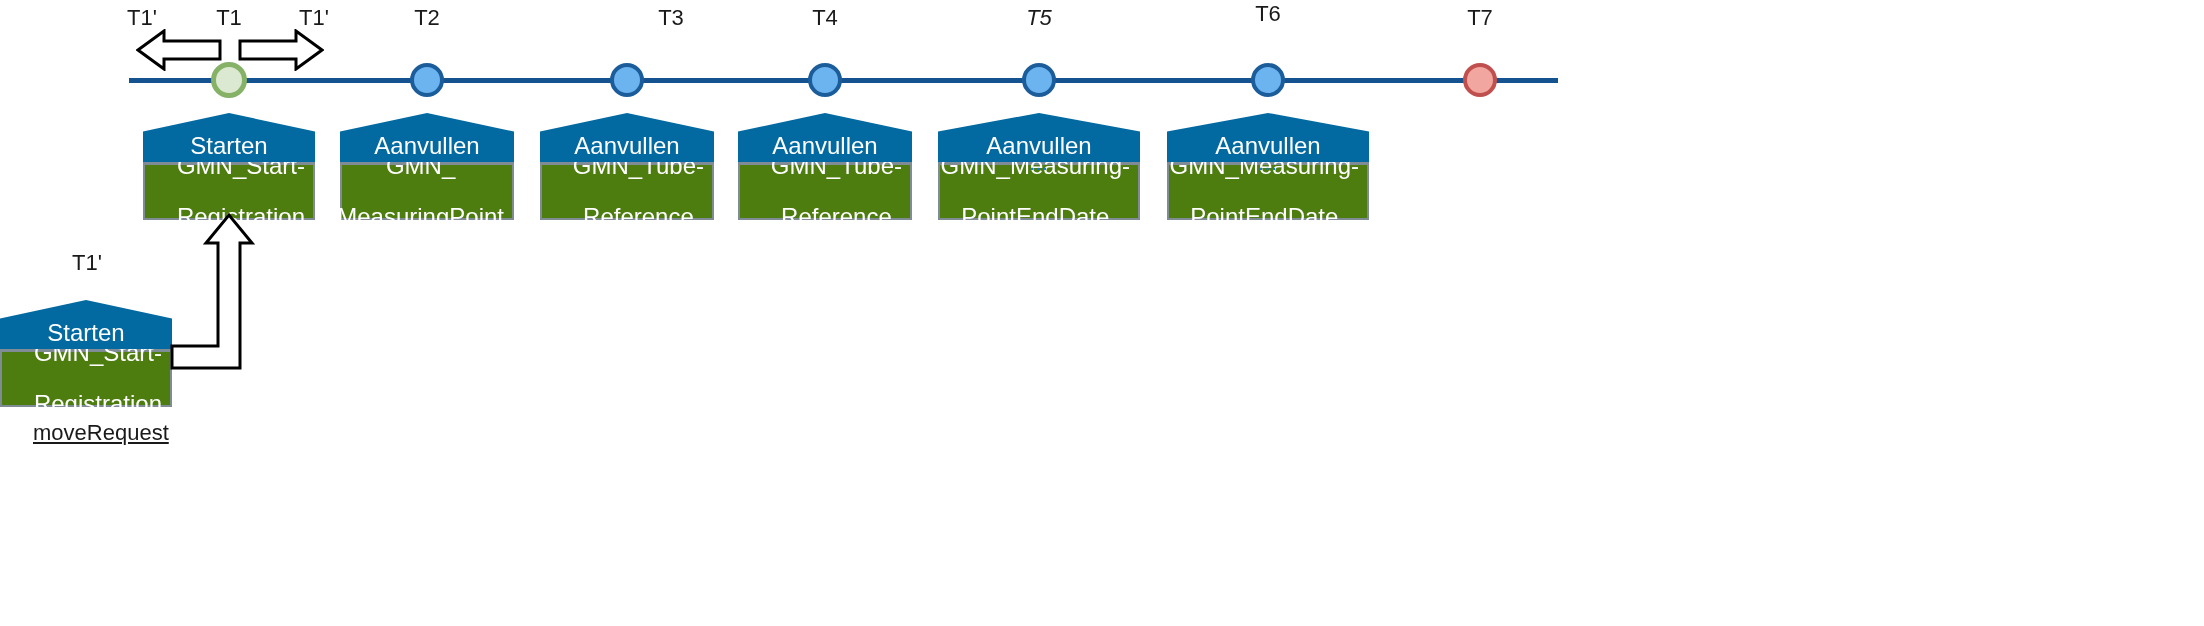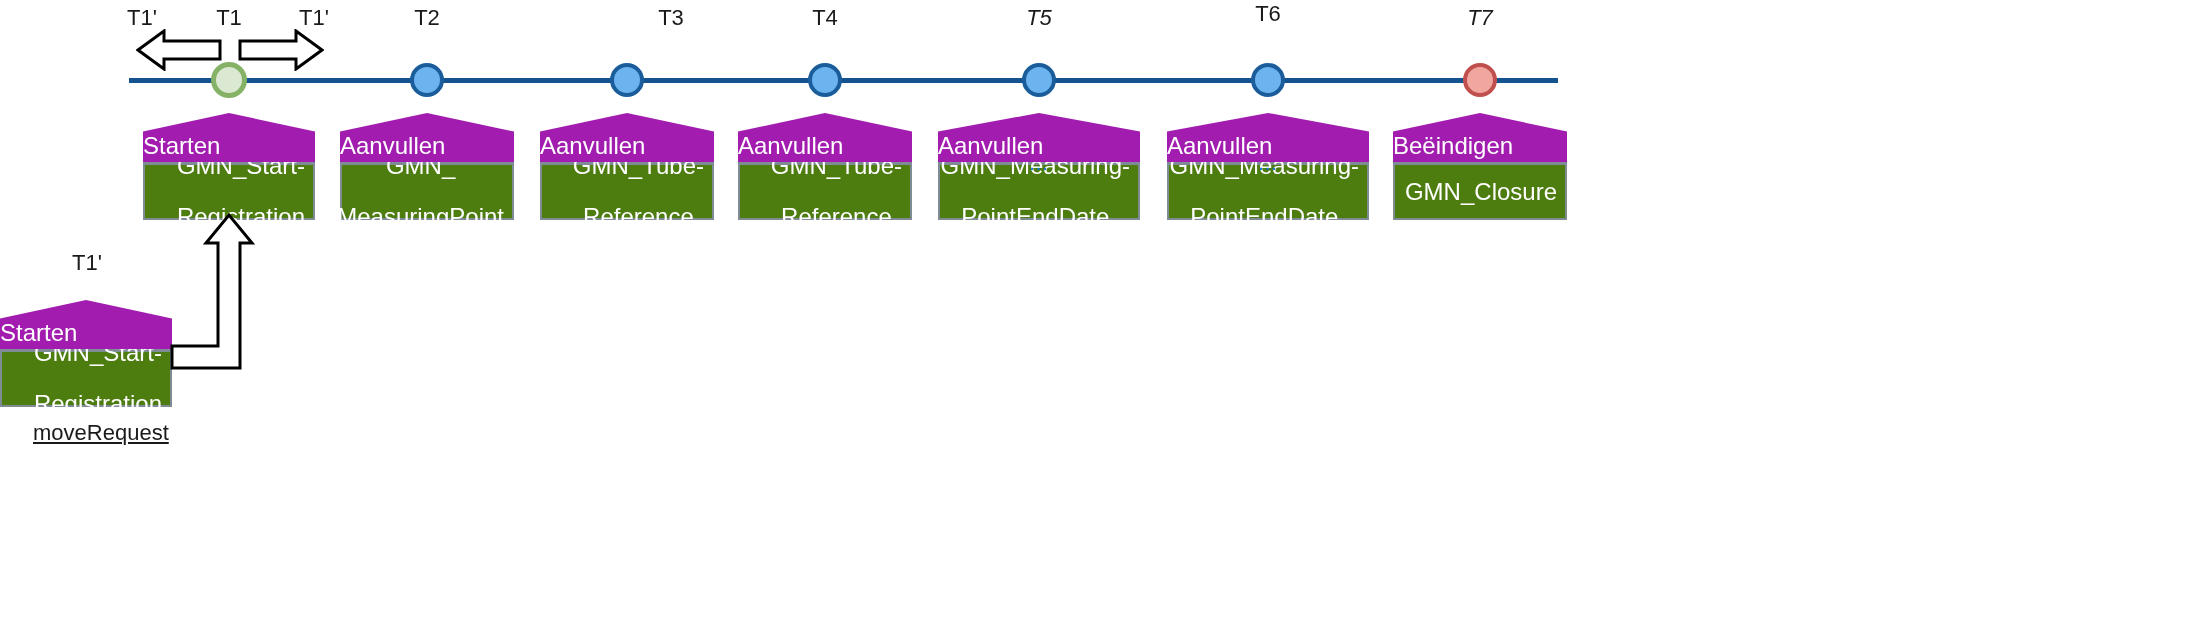--- a/index.html
+++ b/index.html
@@ -41,25 +41,26 @@
   .blockarrow{position:absolute;}
   .blockarrow svg{display:block;}
 
   
   .msg{
     position:absolute;
     box-sizing:border-box;
   }
   .msg .head{
     position:relative;
-    background:#a21caf;
+    background:#0369a1;
     clip-path:polygon(0% 100%, 0% 38%, 50% 0%, 100% 38%, 100% 100%);
     -webkit-clip-path:polygon(0% 100%, 0% 38%, 50% 0%, 100% 38%, 100% 100%);
     display:flex;
     align-items:flex-end;
+    justify-content:center;
   }
   .msg .head span{
     color:#ffffff;
     font-size:24px;
     line-height:1;
     padding-bottom:4px;
     white-space:nowrap;
   }
   .msg .body{
     background:#4d7c0f;
@@ -104,21 +105,21 @@
 <div id="stage">
 
   <div class="axis" style="left:129px; top:78px; width:1429px;"></div>
 
   <div class="tick-label" style="left:229px; top:5px;">T1</div>
   <div class="tick-label" style="left:427px; top:5px;">T2</div>
   <div class="tick-label" style="left:627px; top:5px;margin-left:44px;">T3</div>
   <div class="tick-label" style="left:825px; top:5px;">T4</div>
   <div class="tick-label" style="left:1039px; top:5px;font-style:italic;">T5</div>
   <div class="tick-label" style="left:1268px; top:1px;">T6</div>
-  <div class="tick-label" style="left:1480px; top:5px;font-style:italic;">T7</div>
+  <div class="tick-label" style="left:1480px; top:5px;">T7</div>
 
   <div class="tick-label" style="left:142px; top:5px;">T1'</div>
   <div class="tick-label" style="left:314px; top:5px;">T1'</div>
 
   <div class="blockarrow" style="left:136px; top:29px;">
     <svg width="86" height="42" viewBox="0 0 86 42">
       <polygon points="2,21 28,2 28,12 84,12 84,30 28,30 28,40" fill="#ffffff" stroke="#000000" stroke-width="3" stroke-linejoin="miter"></polygon>
     </svg>
   </div>
 
@@ -185,30 +186,20 @@
   <div class="msg" style="left:1167px; top:113px; width:202px;">
     <div class="head" style="height:49px;">
       <span>Aanvullen</span>
     </div>
     <div class="dots" style="top:40px;">...</div>
     <div class="body" style="height:58px;">
       <span><span>GMN_Measuring-</span><br><span>PointEndDate</span></span>
     </div>
   </div>
 
-  <div class="msg" style="left:1393px; top:113px; width:174px;">
-    <div class="head" style="height:49px;">
-      <span>Beëindigen</span>
-    </div>
-    <div class="body" style="height:58px;">
-      <span>
-          <span>GMN_Closure</span>
-        </span>
-    </div>
-  </div>
 
   <div class="plain-label" style="left:72px; top:250px;">T1'</div>
 
   <div class="msg" style="left:0px; top:300px; width:172px;">
     <div class="head" style="height:49px;">
       <span>Starten</span>
     </div>
     <div class="body" style="height:58px;">
       <span><span>GMN_Start-</span><br><span>Registration</span></span>
     </div>

